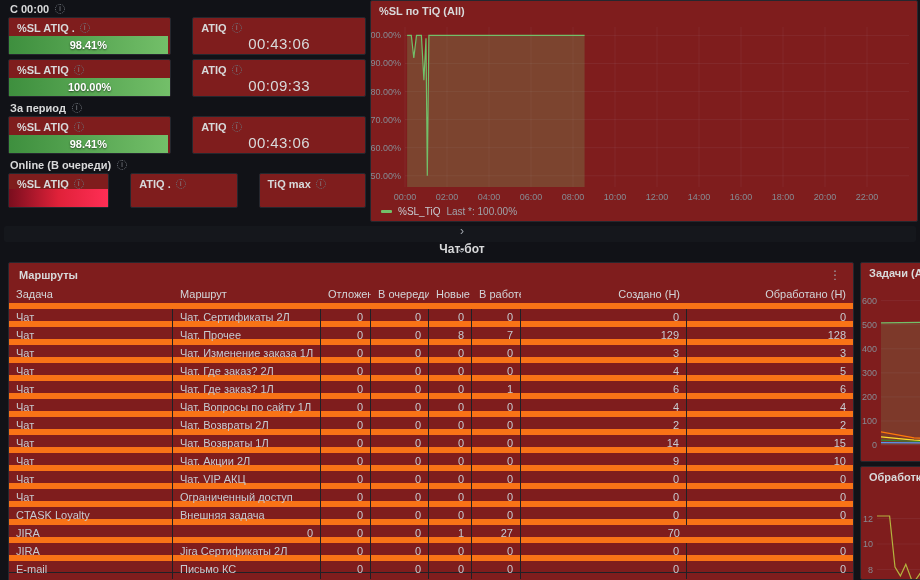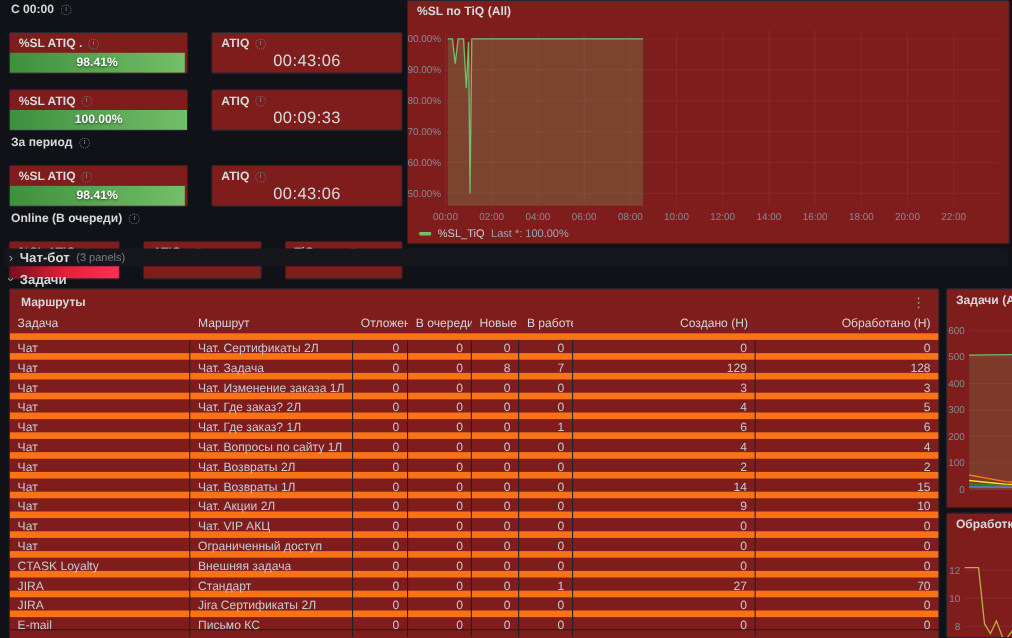--- a/index.html
+++ b/index.html
@@ -16,21 +16,21 @@
   .info-ic { display:inline-block; width:10px; height:10px; border:1px dotted #6a6f76;
              border-radius:50%; font-size:7px; line-height:8px; text-align:center;
              color:#8a8f96; font-style:normal; font-weight:normal; flex:0 0 auto; }
   .info-ic::after { content:"i"; }
 
   
   .col-left { position:absolute; left:8px; top:2px; width:358px; }
   .grp { margin-bottom:4px; }
   .grp-title { display:flex; align-items:center; gap:6px; height:13px; padding-left:2px;
                font-weight:bold; font-size:11px; color:#d8d9da; }
-  .grp-panels { display:flex; gap:21px; margin-top:14px; }
+  .grp-panels { display:flex; gap:21px; margin-top:2px; }
   .panel.h38 { height:38px; }
   .panel.h35 { height:35px; }
   .w170 { width:170px; } .w181 { width:181px; }
   .w112 { width:112px; } .w119 { width:119px; }
 
   .gauge { position:absolute; left:0; bottom:0; height:18px; display:flex;
            align-items:center; justify-content:center; }
   .gauge-text { font-size:11px; font-weight:bold; color:#ffffff;
                 text-shadow:0 1px 2px rgba(0,0,0,.6); width:100%; text-align:center; }
   .stat-val { position:absolute; left:0; right:0; top:15px; bottom:0; display:flex;
@@ -42,21 +42,21 @@
   .chart-holder { position:relative; }
   svg text { font-family:"Liberation Sans", sans-serif; }
   .legend { display:flex; align-items:center; gap:6px; padding:1px 0 0 10px; font-size:10px; }
   .legend .swatch { width:11px; height:3px; border-radius:1px; }
   .legend .lbl { color:#c7cbd1; }
   .legend .val { color:#9fa4ab; }
 
   
   .row-strip { position:absolute; left:4px; width:912px; height:16px; display:flex;
                align-items:center; gap:6px; padding-left:4px; border-radius:2px;
-               cursor:pointer; }
+               cursor:pointer;flex-direction:column; }
   .row-strip .chev { color:#9fa4ab; font-size:12px; line-height:10px; }
   .row-strip .chev::after { content:"›"; }
   .row-strip.expanded .chev { display:inline-block; transform:rotate(90deg); }
   .row-strip .r-label { font-weight:bold; font-size:12px; color:#d8d9da; }
   .row-strip .r-meta { font-size:10px; color:#7b8087; }
   #row-chatbot { top:226px; background:#15171c; }
   #row-tasks   { top:246px; }
 
   
   .panel-table { position:absolute; left:8px; top:262px; width:846px; height:322px; }
@@ -273,21 +273,21 @@
           <div class="td">Чат. Сертификаты 2Л</div>
           <div class="td num">0</div>
           <div class="td num">0</div>
           <div class="td num">0</div>
           <div class="td num">0</div>
           <div class="td num">0</div>
           <div class="td num">0</div>
         </div>
         <div class="tbl-row">
           <div class="td">Чат</div>
-          <div class="td">Чат. Задача</div>
+          <div class="td">Чат. Прочее</div>
           <div class="td num">0</div>
           <div class="td num">0</div>
           <div class="td num">8</div>
           <div class="td num">7</div>
           <div class="td num">129</div>
           <div class="td num">128</div>
         </div>
         <div class="tbl-row">
           <div class="td">Чат</div>
           <div class="td">Чат. Изменение заказа 1Л</div>
@@ -383,21 +383,20 @@
           <div class="td">Внешняя задача</div>
           <div class="td num">0</div>
           <div class="td num">0</div>
           <div class="td num">0</div>
           <div class="td num">0</div>
           <div class="td num">0</div>
           <div class="td num">0</div>
         </div>
         <div class="tbl-row">
           <div class="td">JIRA</div>
-          <div class="td">Стандарт</div>
           <div class="td num">0</div>
           <div class="td num">0</div>
           <div class="td num">0</div>
           <div class="td num">1</div>
           <div class="td num">27</div>
           <div class="td num">70</div>
         </div>
         <div class="tbl-row">
           <div class="td">JIRA</div>
           <div class="td">Jira Сертификаты 2Л</div>

